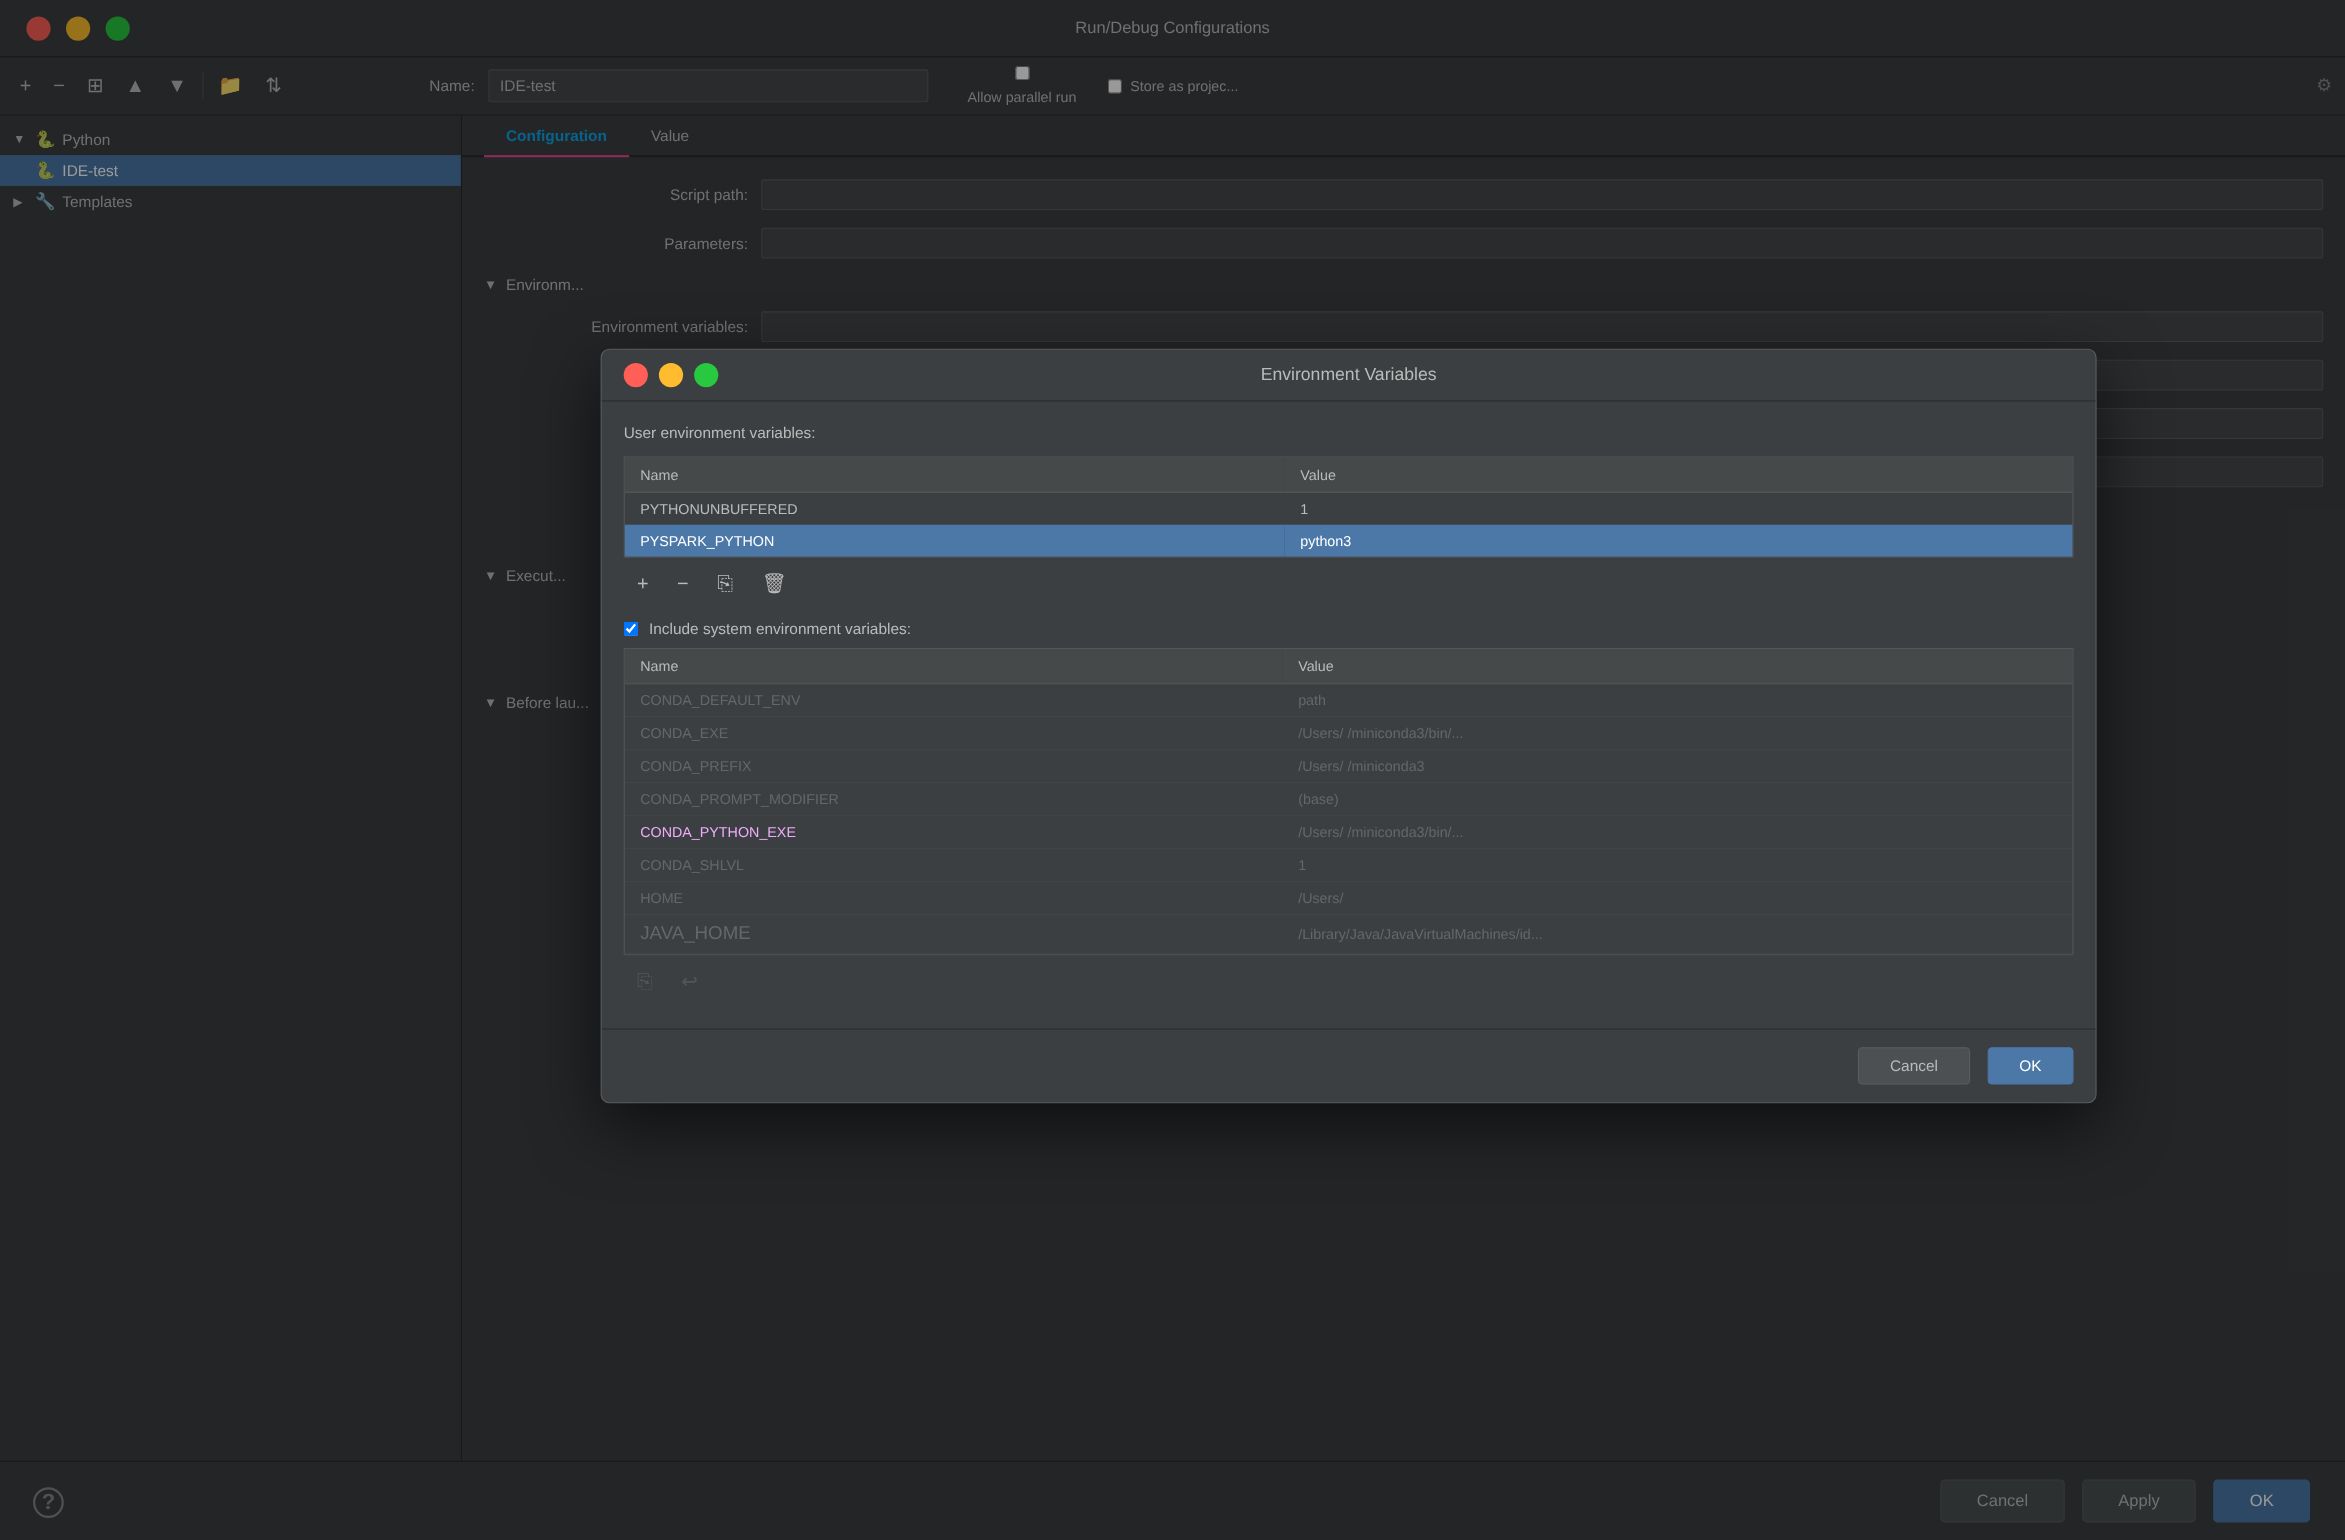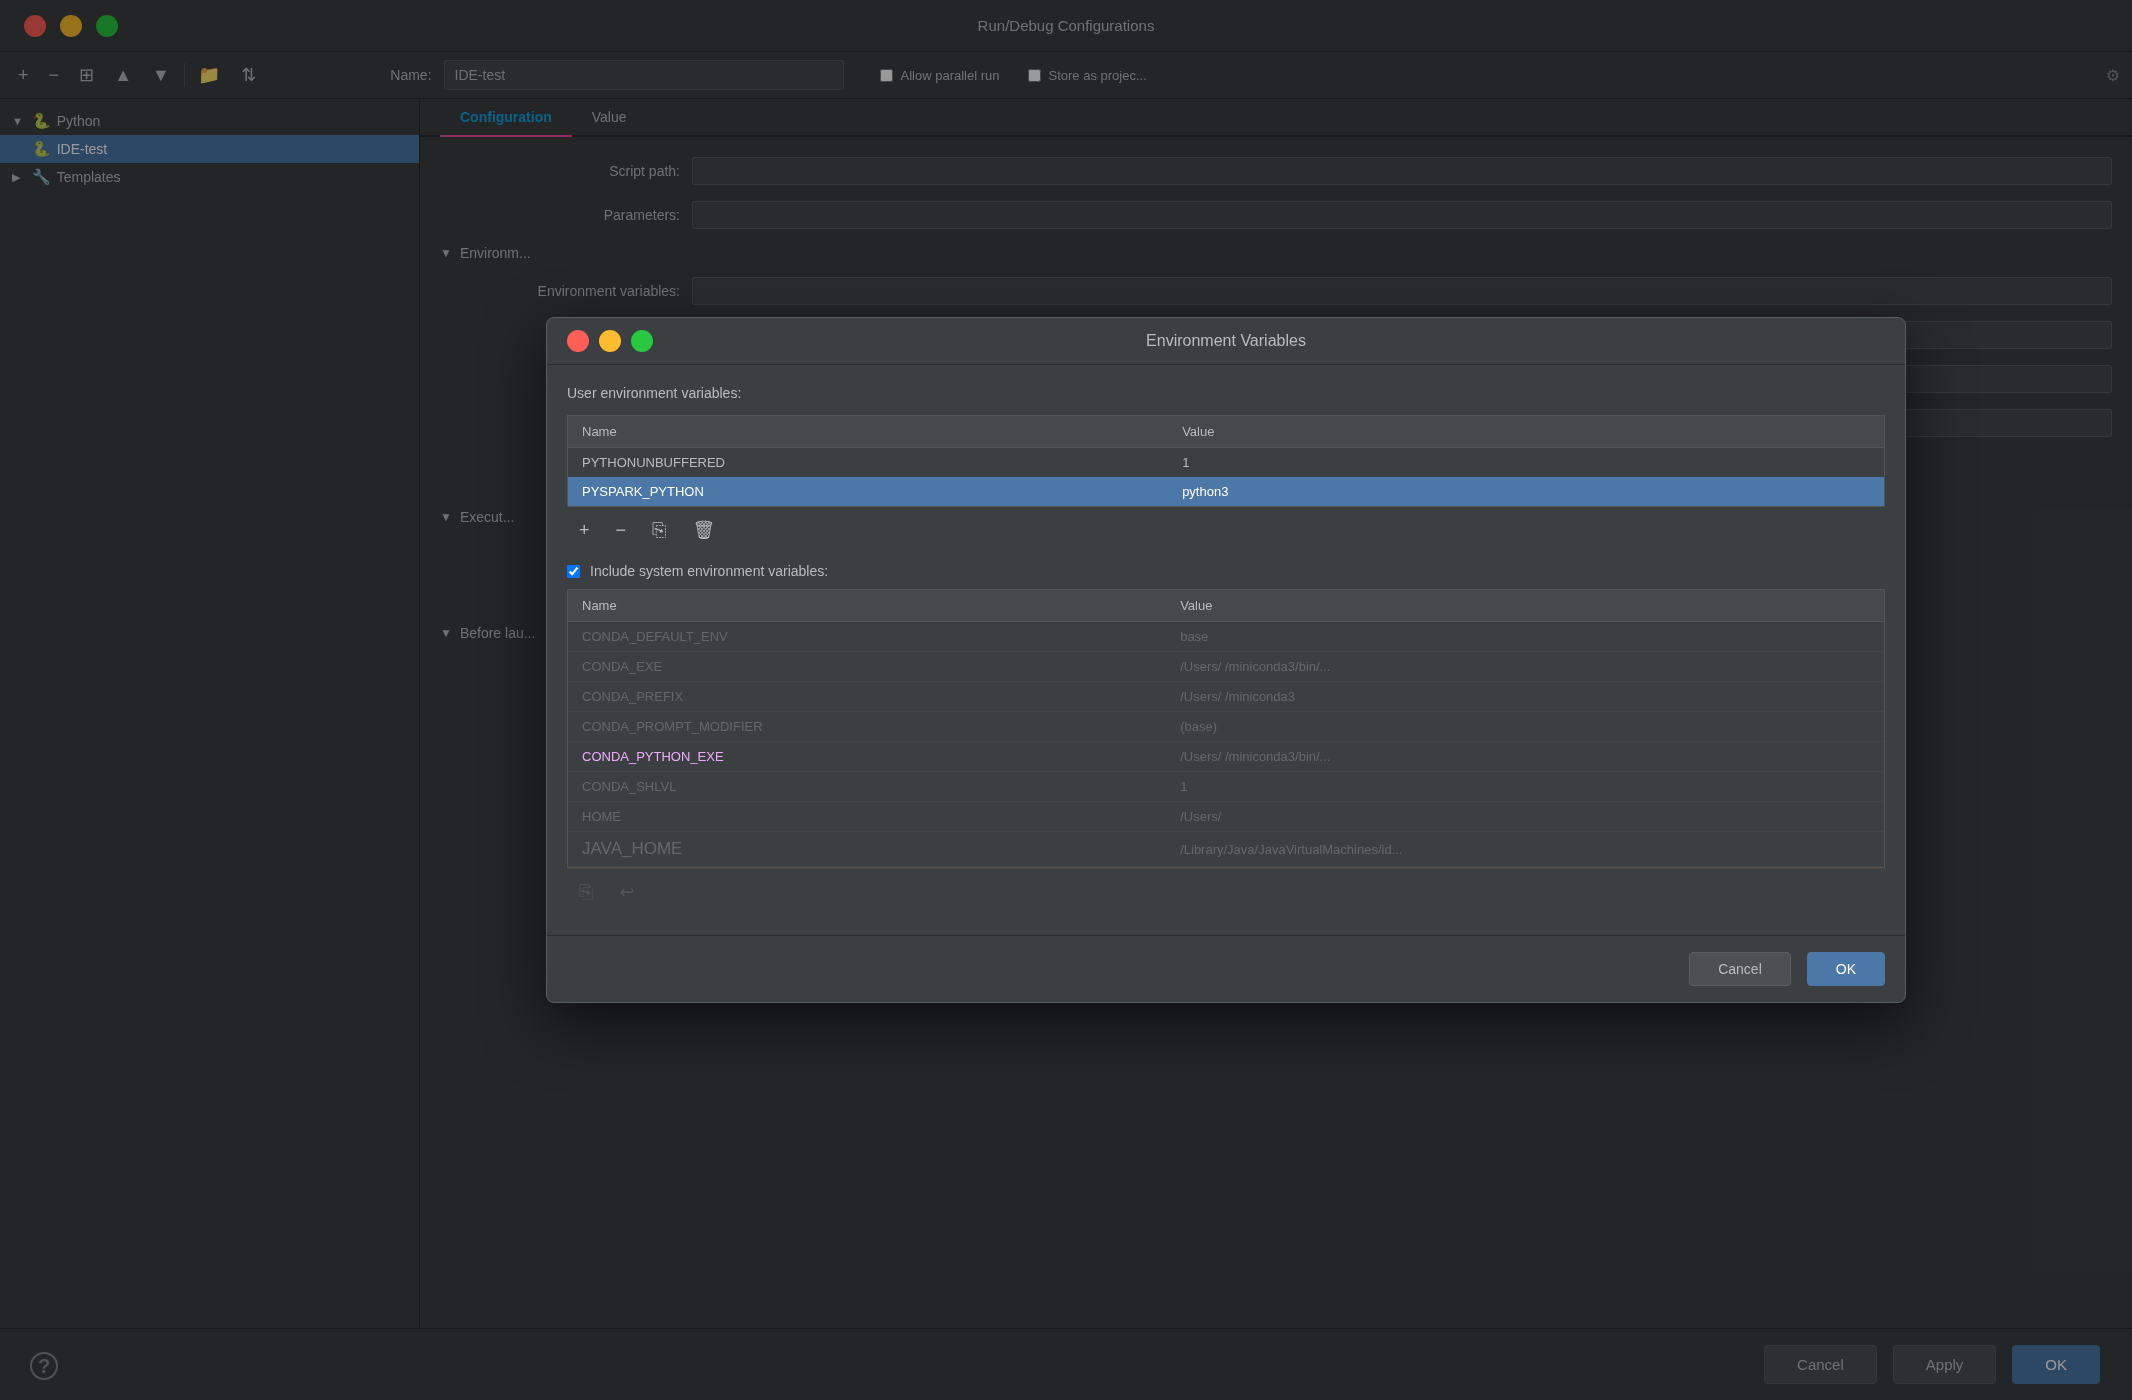--- a/index.html
+++ b/index.html
@@ -129,20 +129,21 @@
       padding: 6px 10px;
       flex: 0 0 400px;
       border-radius: 2px;
       outline: none;
     }
     .allow-parallel {
       display: flex;
       align-items: center;
       gap: 8px;
       margin-left: 24px;
+      flex-direction: column;
     }
     .store-project {
       display: flex;
       align-items: center;
       gap: 8px;
       margin-left: 16px;
     }
     .gear-icon {
       margin-left: auto;
       color: #888;
@@ -631,21 +632,21 @@
           <table class="sys-table" style="width:100%; border-collapse:collapse;">
             <thead style="background:#45494a;">
               <tr>
                 <th style="padding:8px 14px; text-align:left; font-size:13px; color:#bbbbbb; font-weight:normal; border-bottom:1px solid #555;">Name</th>
                 <th style="padding:8px 14px; text-align:left; font-size:13px; color:#bbbbbb; font-weight:normal; border-bottom:1px solid #555;">Value</th>
               </tr>
             </thead>
             <tbody>
               <tr>
                 <td style="padding:7px 14px; font-size:13px; color:#666; border-bottom:1px solid #444;">CONDA_DEFAULT_ENV</td>
-                <td style="padding:7px 14px; font-size:13px; color:#666; border-bottom:1px solid #444;">base</td>
+                <td style="padding:7px 14px; font-size:13px; color:#666; border-bottom:1px solid #444;">path</td>
               </tr>
               <tr>
                 <td style="padding:7px 14px; font-size:13px; color:#666; border-bottom:1px solid #444;">CONDA_EXE</td>
                 <td style="padding:7px 14px; font-size:13px; color:#666; border-bottom:1px solid #444;">/Users/              /miniconda3/bin/...</td>
               </tr>
               <tr>
                 <td style="padding:7px 14px; font-size:13px; color:#666; border-bottom:1px solid #444;">CONDA_PREFIX</td>
                 <td style="padding:7px 14px; font-size:13px; color:#666; border-bottom:1px solid #444;">/Users/              /miniconda3</td>
               </tr>
               <tr>

